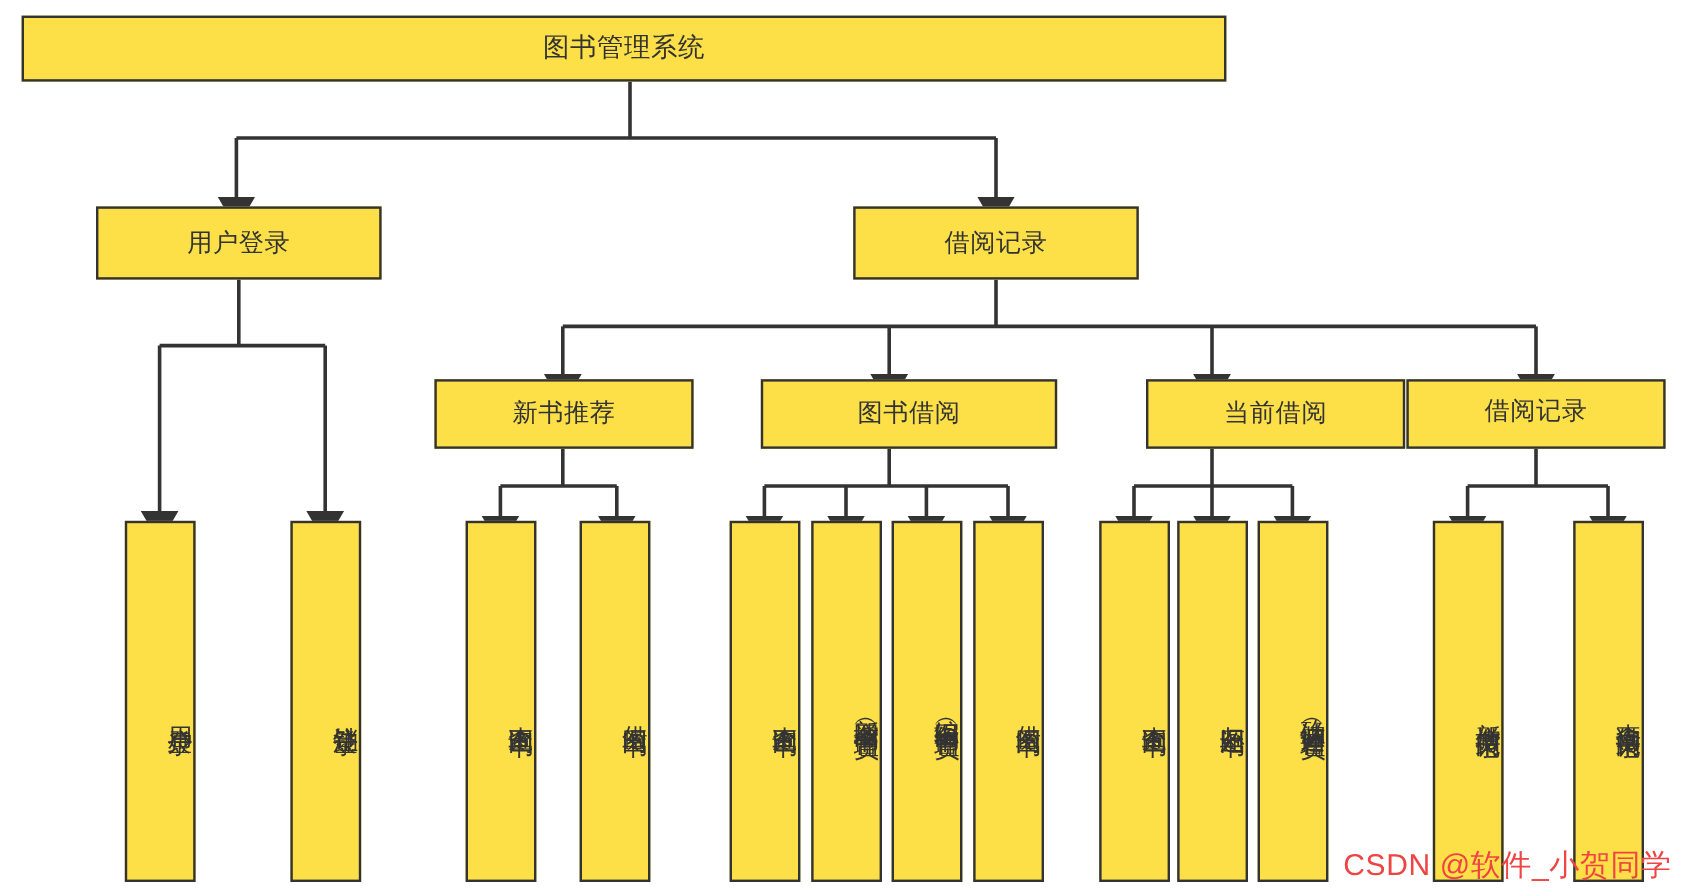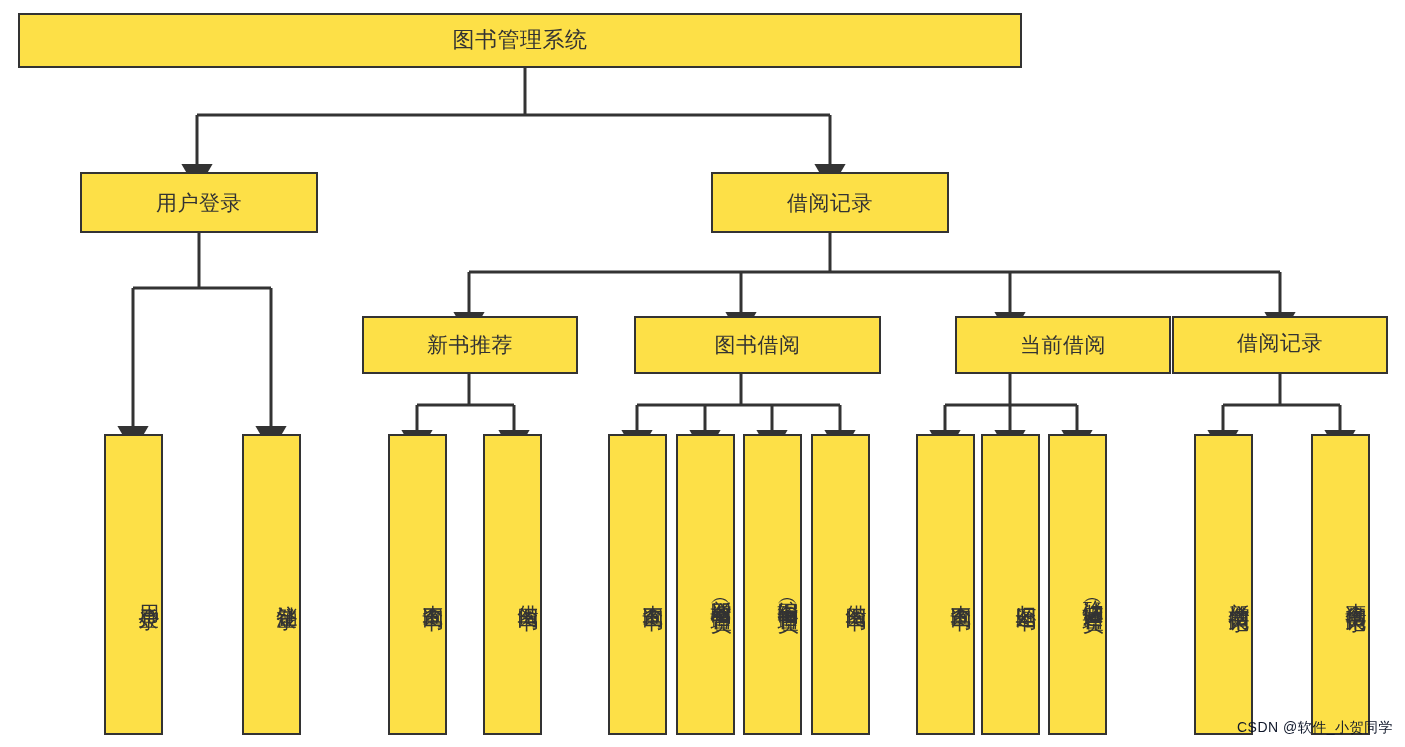--- a/index.html
+++ b/index.html
@@ -55,22 +55,22 @@
   }
   .node.vert .vlabel {
     writing-mode: vertical-rl;
     text-orientation: upright;
     display: block;
   }
   .watermark {
     position: absolute;
     right: 12px;
     bottom: 10px;
-    font-size: 14px;
-    color: #0f172a;
+    font-size: 25px;
+    color: #ef4444;
     letter-spacing: 0.5px;
     white-space: nowrap;
     pointer-events: none;
   }
 </style>
 </head>
 <body>
 
 <div id="canvas">
 

